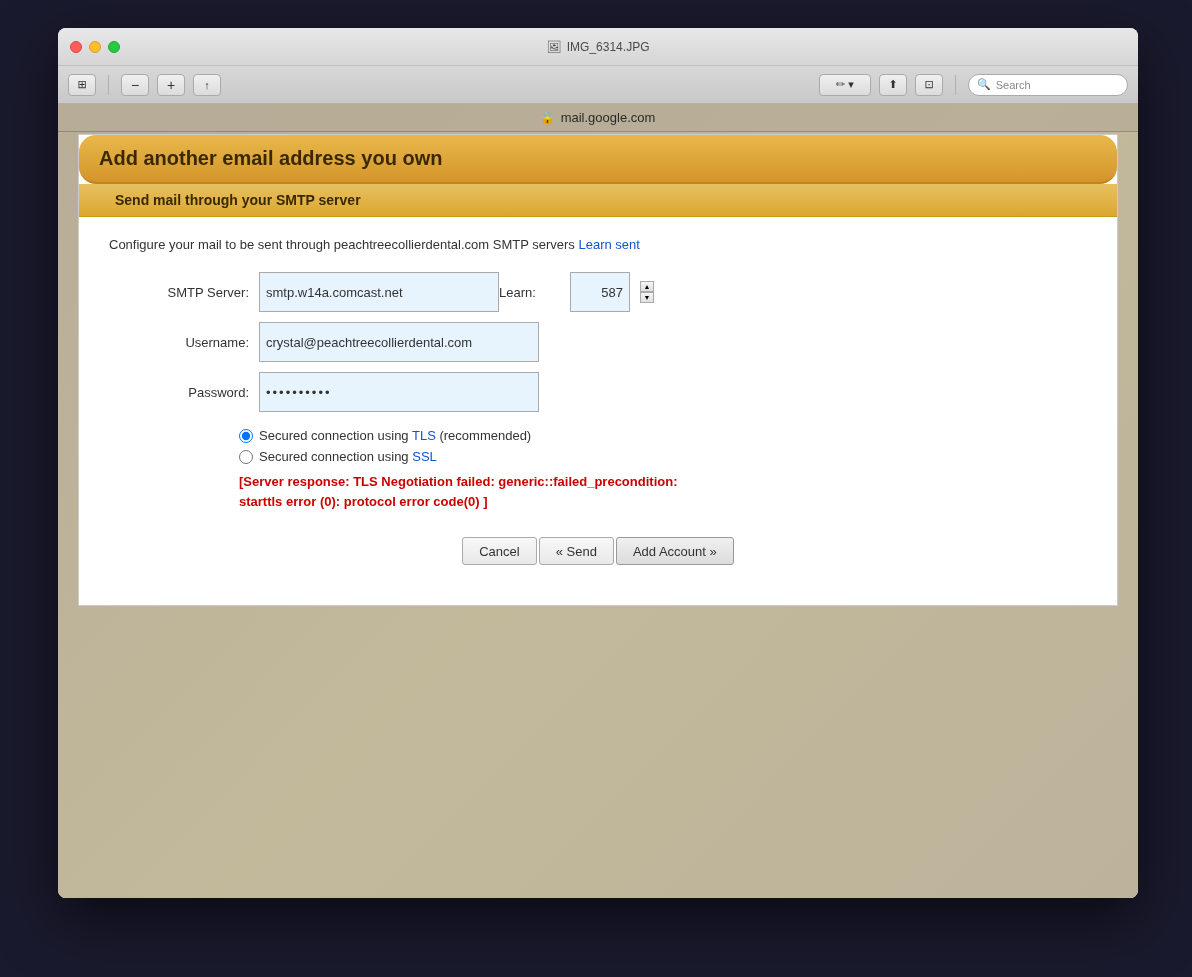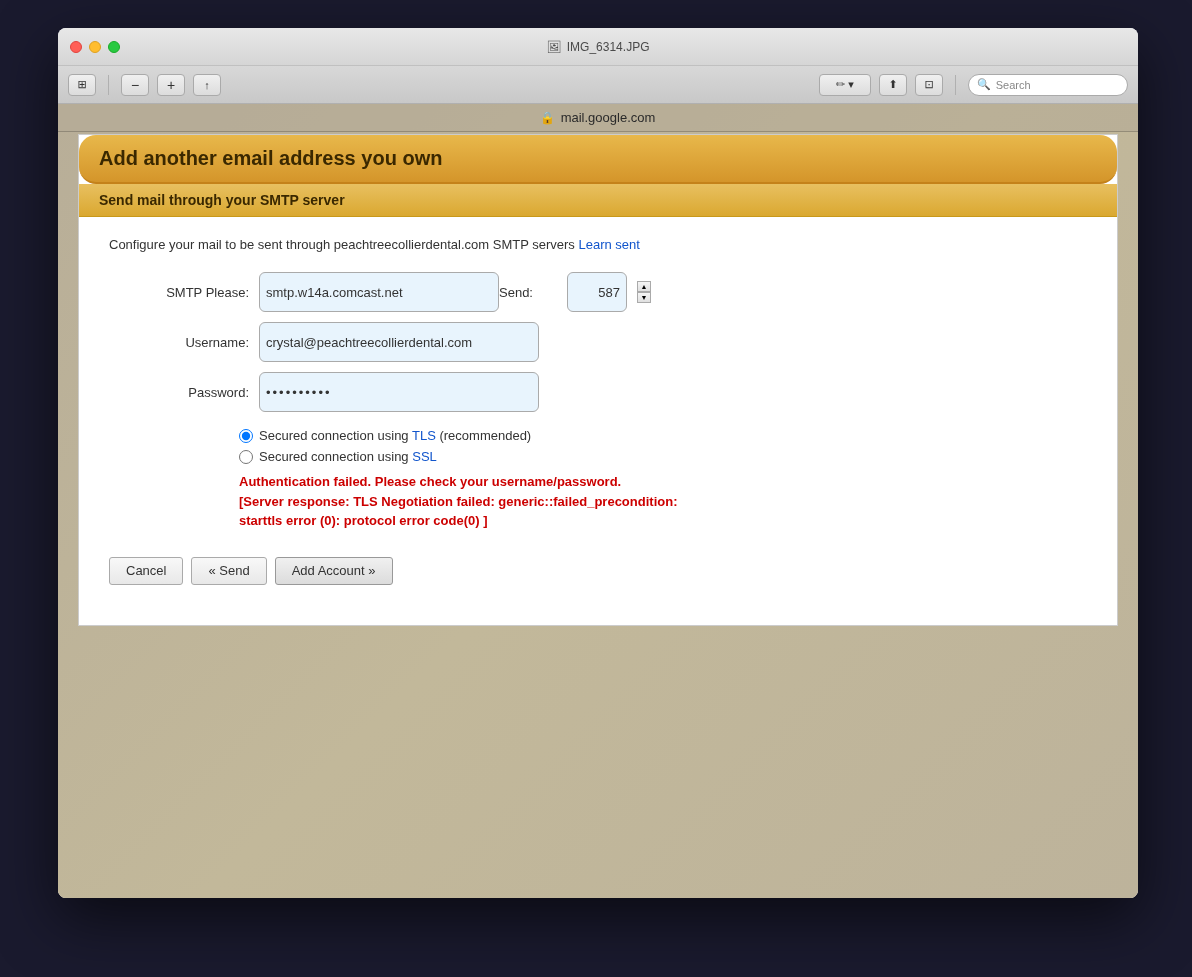--- a/index.html
+++ b/index.html
@@ -148,21 +148,21 @@
 
     .gmail-header h1 {
       font-size: 20px;
       font-weight: bold;
       color: #3a2800;
       font-family: Arial, sans-serif;
     }
 
     .gmail-subheader {
       background: linear-gradient(to bottom, #e8c060, #daa830);
-      padding: 8px 20px;
+      padding: 8px 36px;
       border-bottom: 1px solid #c8981a;
     }
 
     .gmail-subheader h2 {
       font-size: 14px;
       font-weight: bold;
       color: #3a2800;
     }
 
     .gmail-body {
@@ -201,21 +201,21 @@
       font-weight: normal;
     }
 
     .form-input {
       height: 40px;
       border: 1px solid #aaa;
       background: #e8f4fd;
       padding: 12px 6px;
       font-size: 13px;
       color: #333;
-      border-radius: 6px;
+      border-radius: 0;
       outline: none;
     }
 
     .smtp-input { width: 240px; }
     .port-input { width: 60px; text-align: right; margin-left: 26px; }
     .username-input { width: 280px; }
     .password-input { width: 280px; letter-spacing: 2px; }
 
     .port-group {
       display: flex;
@@ -278,21 +278,22 @@
       margin-bottom: 16px;
       font-size: 13px;
       color: #cc0000;
       font-weight: bold;
       font-family: Arial, sans-serif;
       line-height: 1.5;
     }
 
     .button-row {
       display: flex;
-      gap: 8px;
+      justify-content: center;
+      gap: 2px;
       padding: 10px 0 20px 0;
     }
 
     .gmail-btn {
       height: 28px;
       padding: 0 16px;
       font-size: 13px;
       border-radius: 3px;
       cursor: pointer;
       font-family: Arial, sans-serif;
@@ -439,24 +440,24 @@
         <div class="gmail-body">
 
           <div class="config-description">
             <span>Configure your mail to be sent through peachtreecollierdental.com SMTP servers</span>
             <a href="#">Learn sent</a>
           </div>
 
           <div class="form-table">
 
             <div class="form-row">
-              <label class="form-label">SMTP Please:</label>
+              <label class="form-label">SMTP Server:</label>
               <input type="text" class="form-input smtp-input" value="smtp.w14a.comcast.net" style="">
               <div class="port-group">
-                <span class="port-label">Send:</span>
+                <span class="port-label">Learn:</span>
                 <input type="text" class="form-input port-input" value="587" style="">
                 <div class="port-stepper">
                   <button>▲</button>
                   <button>▼</button>
                 </div>
               </div>
             </div>
 
             <div class="form-row">
               <label class="form-label">Username:</label>
@@ -479,21 +480,20 @@
             </div>
             <div class="radio-row">
               <input type="radio" name="security" id="ssl" style="">
               <label for="ssl">
                 Secured connection using <a href="#">SSL</a>
               </label>
             </div>
           </div>
 
           <div class="error-message">
-            <div>Authentication failed. Please check your username/password.</div>
             <div>[Server response: TLS Negotiation failed: generic::failed_precondition:</div>
             <div>starttls error (0): protocol error code(0) ]</div>
           </div>
 
           <div class="button-row">
             <button class="gmail-btn cancel-btn">Cancel</button>
             <button class="gmail-btn back-btn">« Send</button>
             <button class="gmail-btn add-account-btn">Add Account »</button>
           </div>
 

